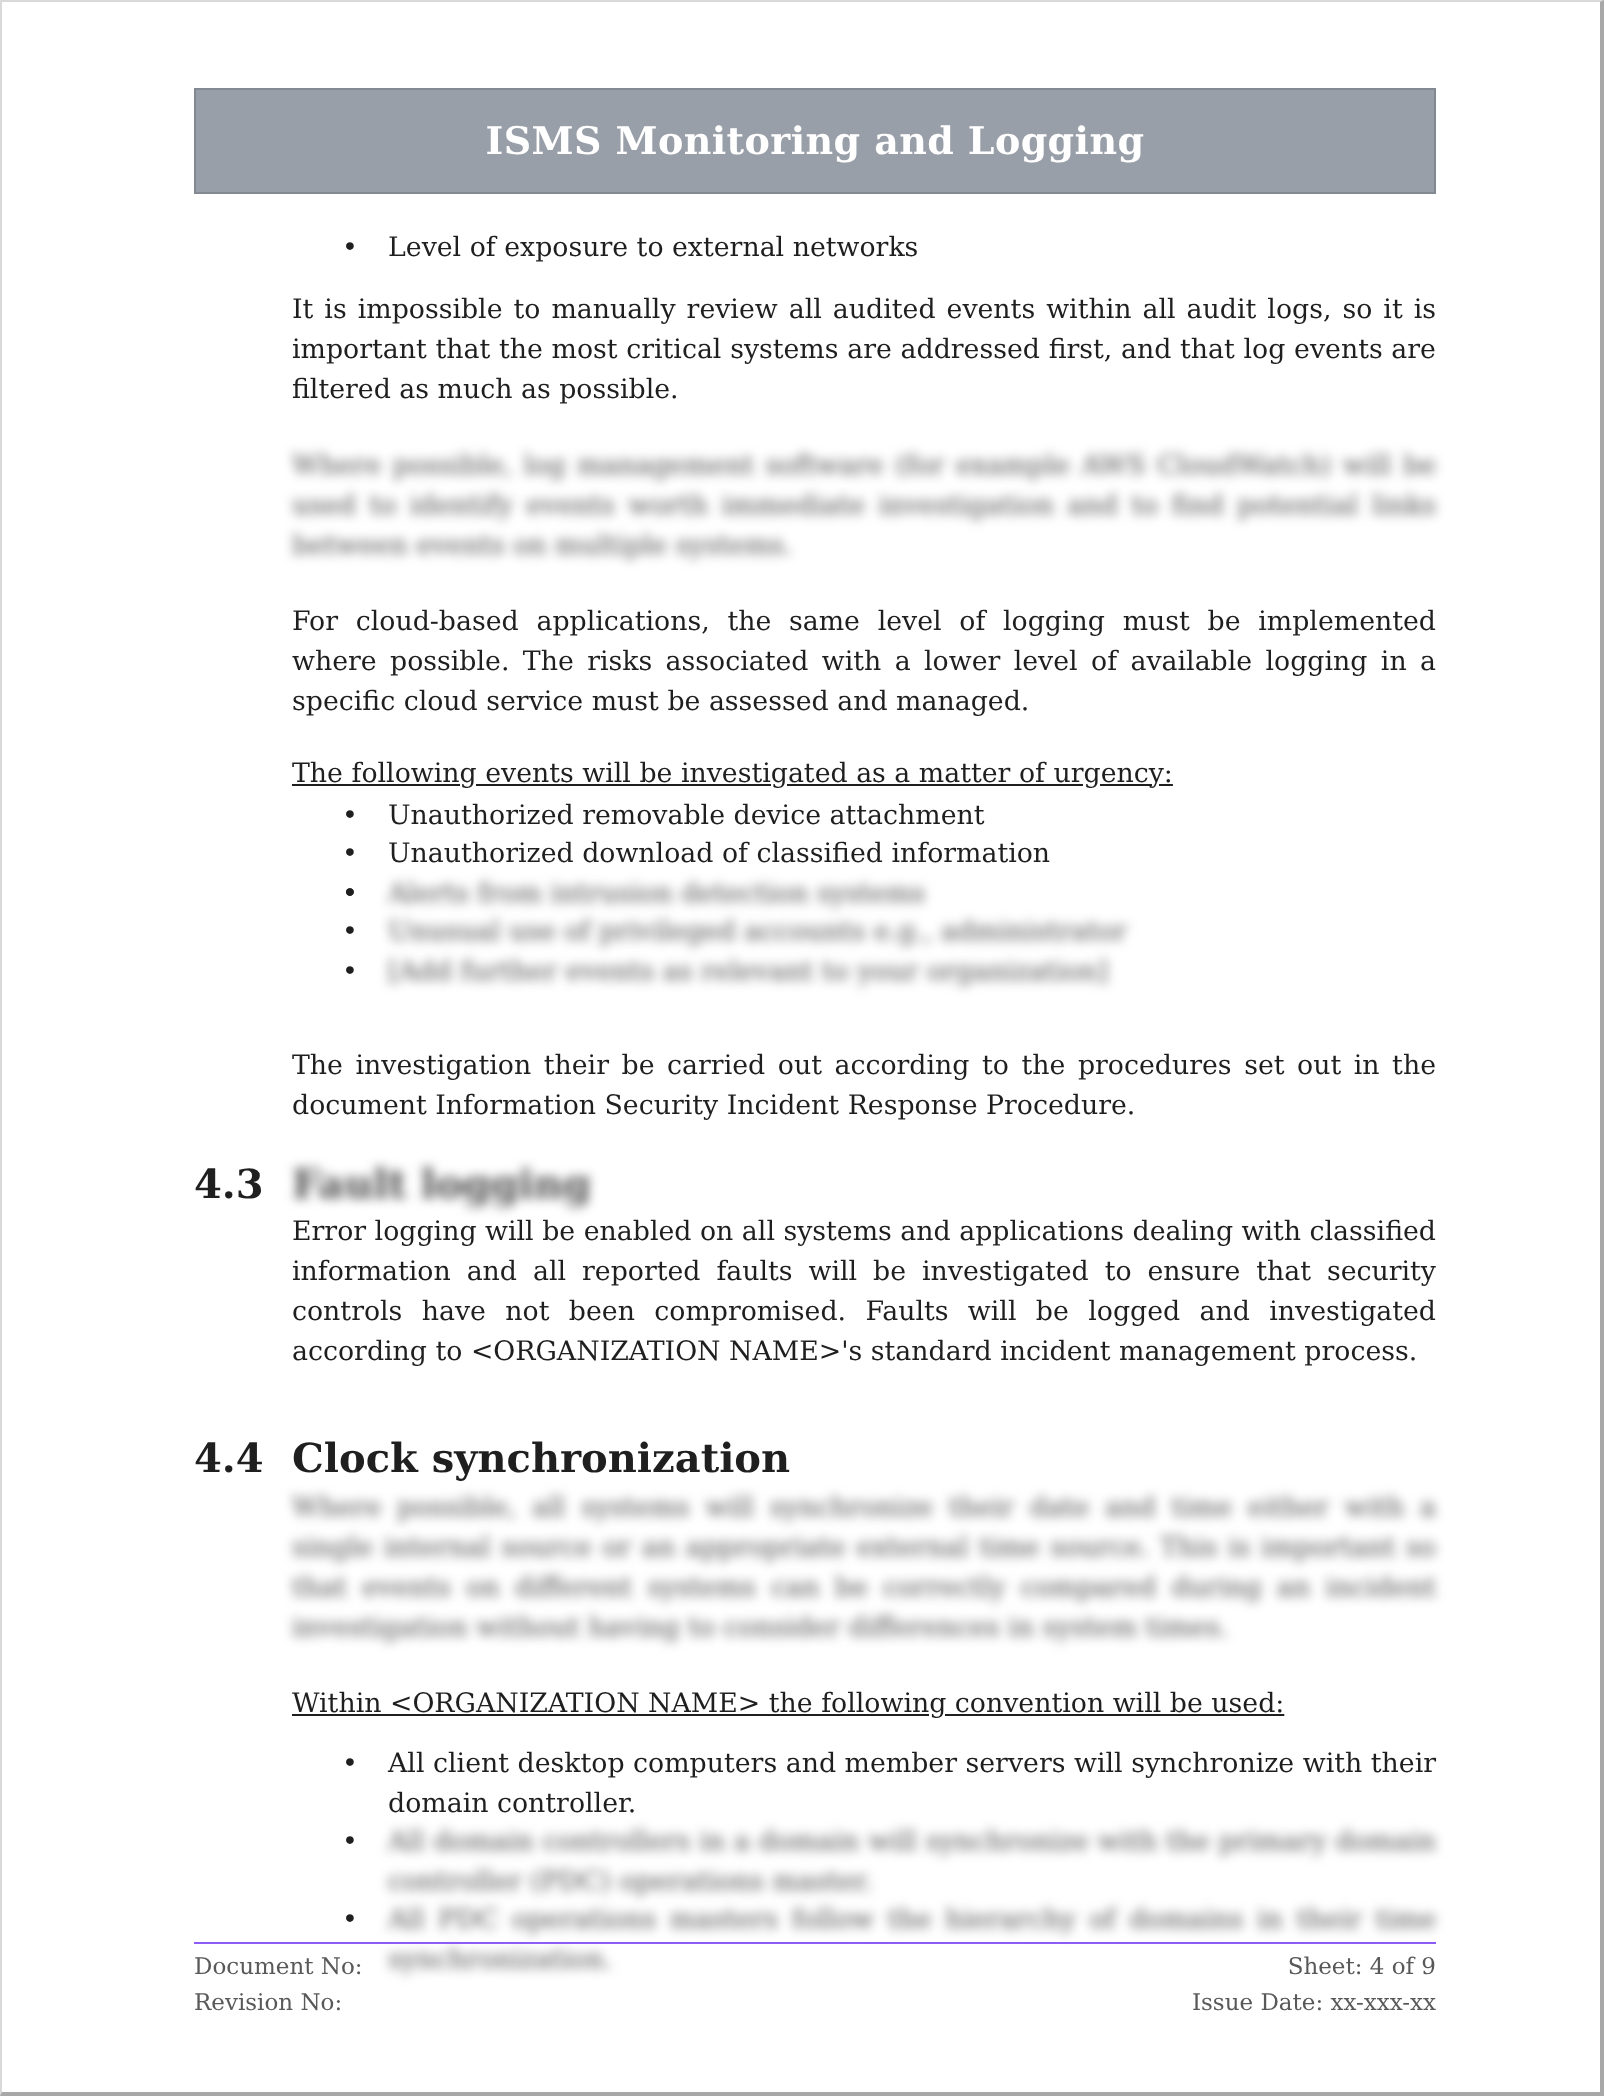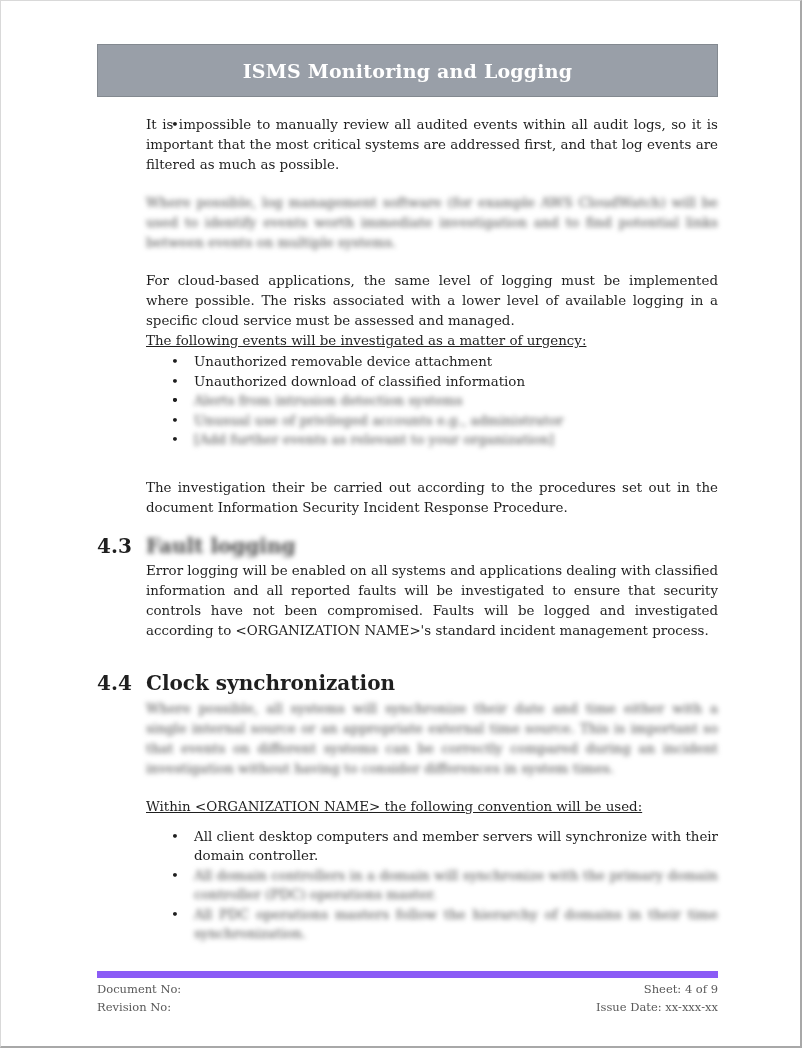--- a/index.html
+++ b/index.html
@@ -38,21 +38,21 @@
   .doc {
     margin: 0 82px 0 96px;
     font-size: 13.4px;
     line-height: 20px;
   }
 
   .para {
     margin: 0 0 18px 49px;
     text-align: justify;
   }
-  .para.tight { margin-bottom: 0; }
+  .para.tight { margin-bottom: 16px; }
   .para.intro { margin-bottom: 1px; text-decoration: underline; }
 
   ul.blist {
     list-style: none;
     margin: 0 0 18px 49px;
     padding: 0;
   }
   ul.blist li {
     position: relative;
     padding-left: 48px;
@@ -83,21 +83,21 @@
   .blur {
     color: var(--blurred-text, #4c4c4c);
     filter: blur(2.6px);
   }
 
   .footer {
     position: absolute;
     left: 96px;
     right: 82px;
     top: 970px;
-    border-top: 7px solid #8b5cf6;
+    border-top: 1px solid #8b5cf6;
     padding-top: 3px;
     display: flex;
     justify-content: space-between;
     color: var(--footer-text, #595959);
     font-size: 11.5px;
     line-height: 17.5px;
   }
   .footer .right { text-align: right; }
 </style>
 </head>
@@ -105,20 +105,21 @@
 
 <div class="banner">
   <span class="banner-title">ISMS Monitoring and Logging</span>
 </div>
 
 <div class="doc">
 
   <ul class="blist top-bullet">
     <li>
       <span class="dot">•</span>
+      <span class="li-text">Level of exposure to external networks</span>
     </li>
   </ul>
 
   <p class="para">It is impossible to manually review all audited events within all audit logs, so it is important that the most critical systems are addressed first, and that log events are filtered as much as possible.</p>
 
   <p class="para blur">Where possible, log management software (for example AWS CloudWatch) will be used to identify events worth immediate investigation and to find potential links between events on multiple systems.</p>
 
   <p class="para tight">For cloud-based applications, the same level of logging must be implemented where possible. The risks associated with a lower level of available logging in a specific cloud service must be assessed and managed.</p>
 
   <p class="para intro">The following events will be investigated as a matter of urgency:</p>

